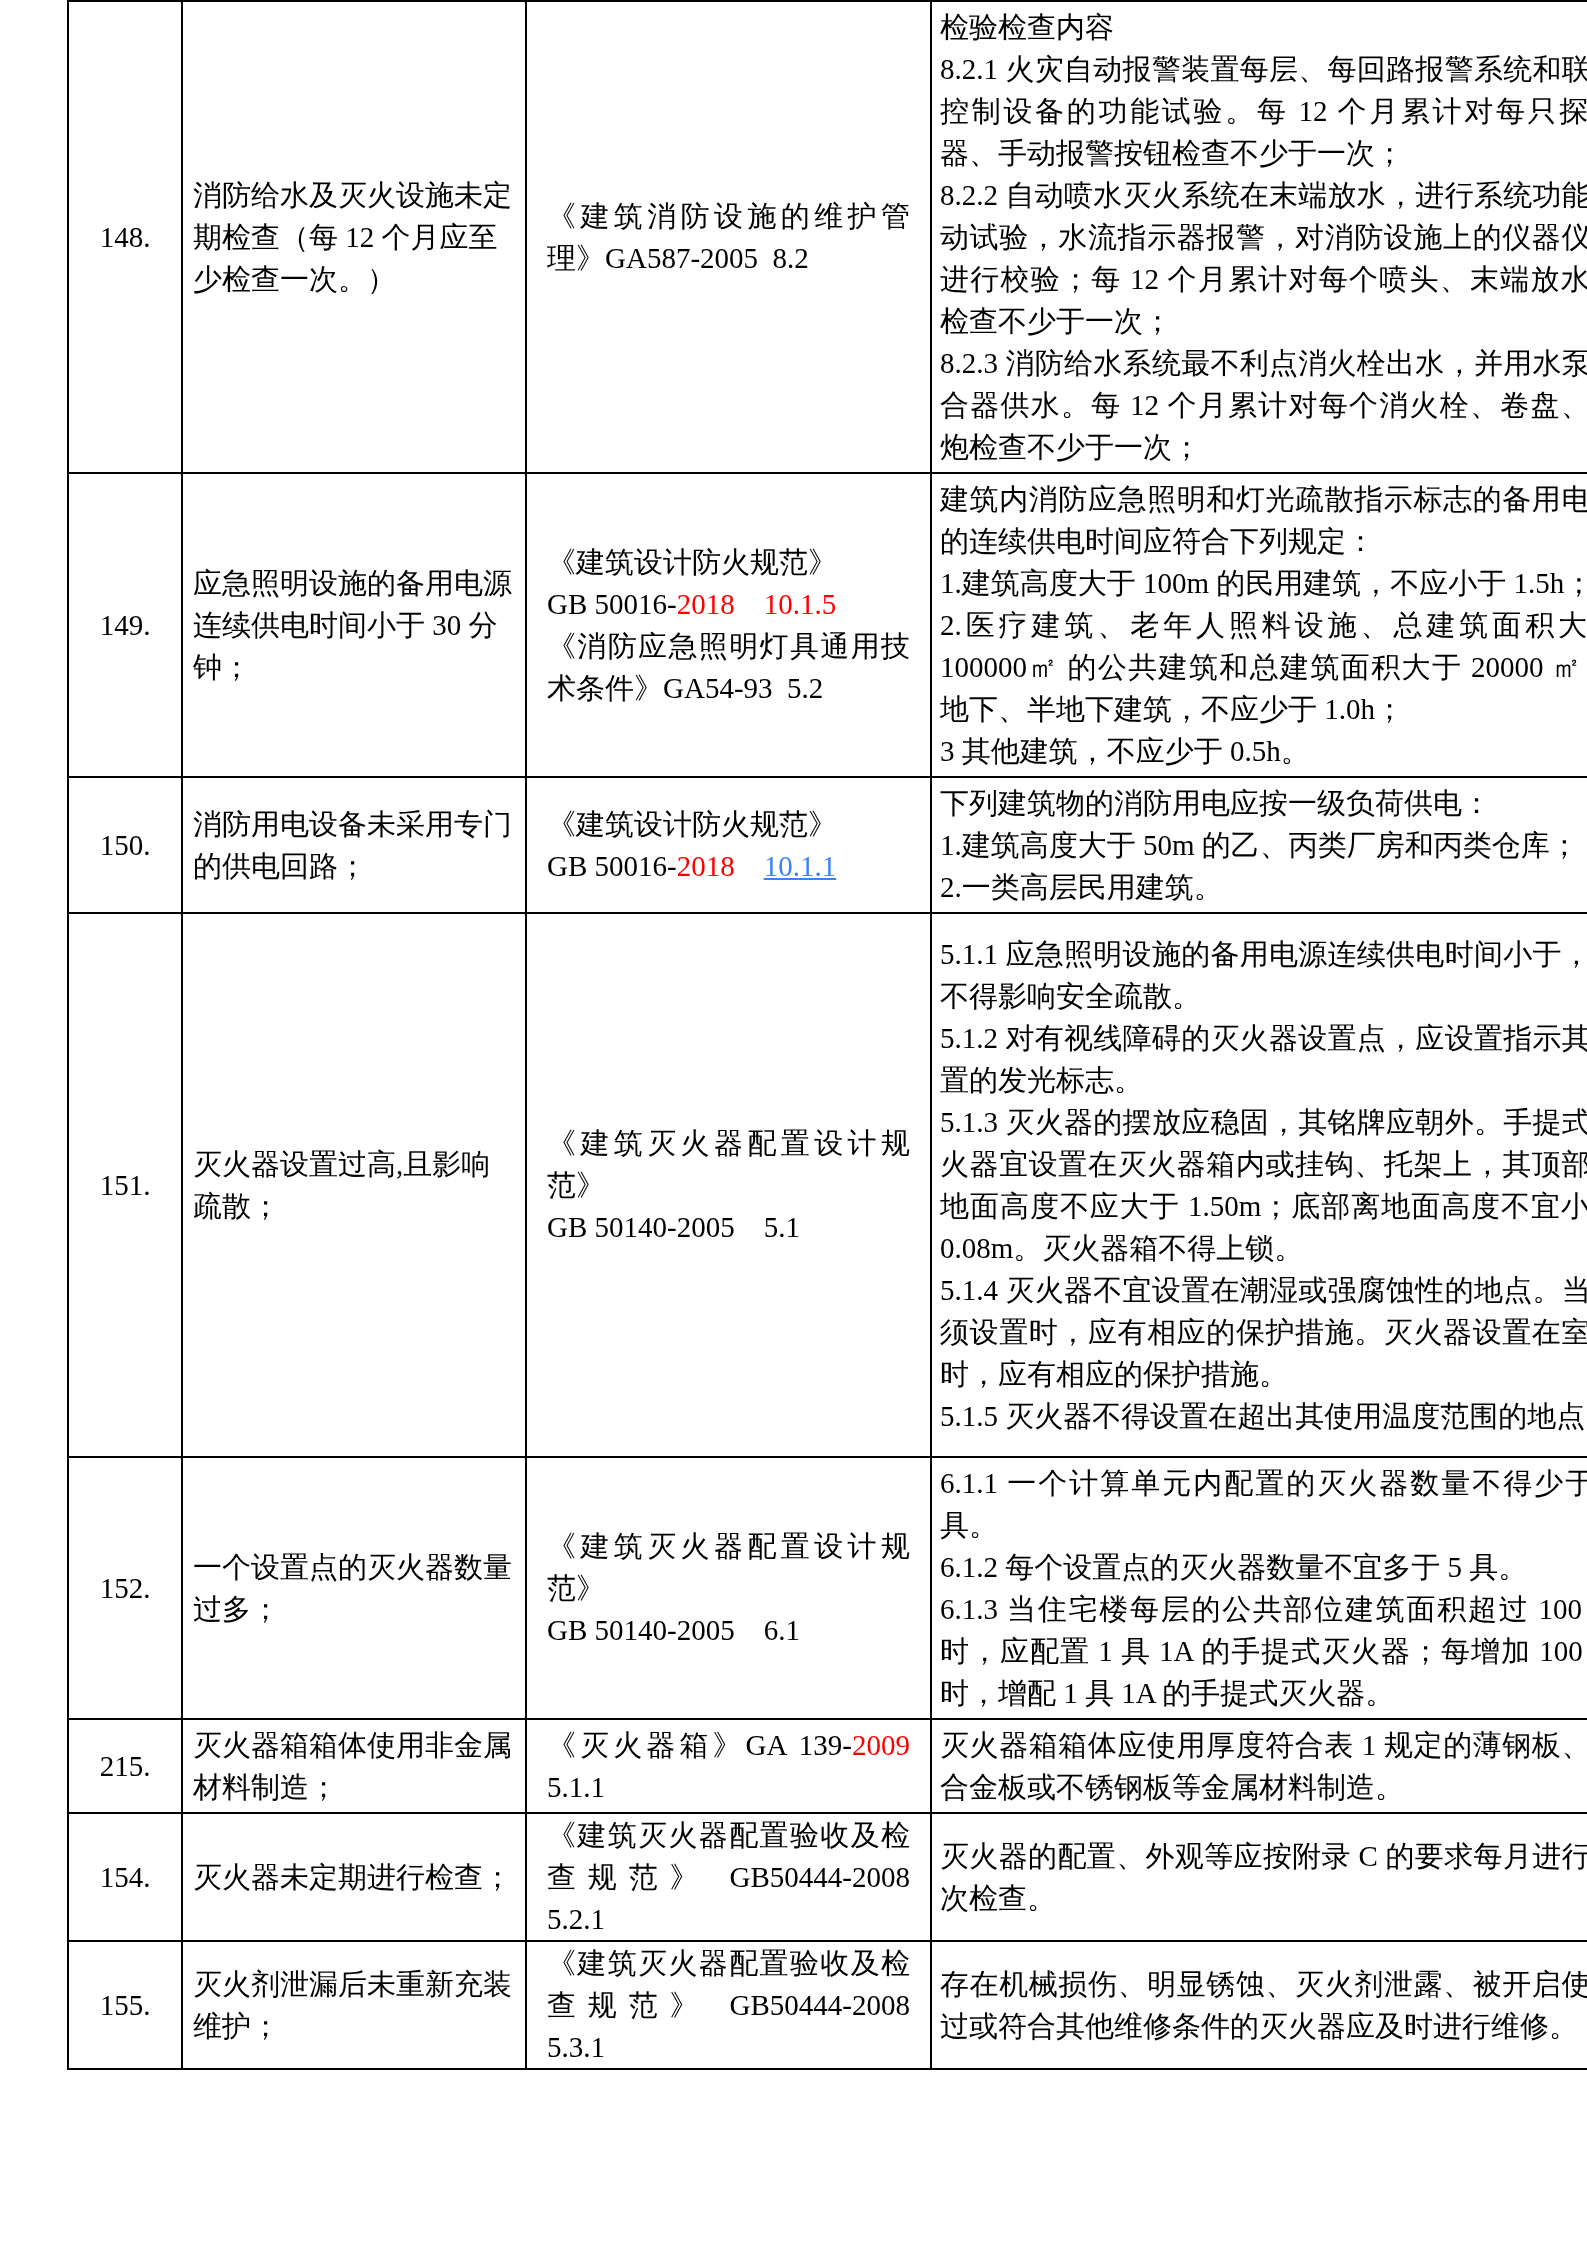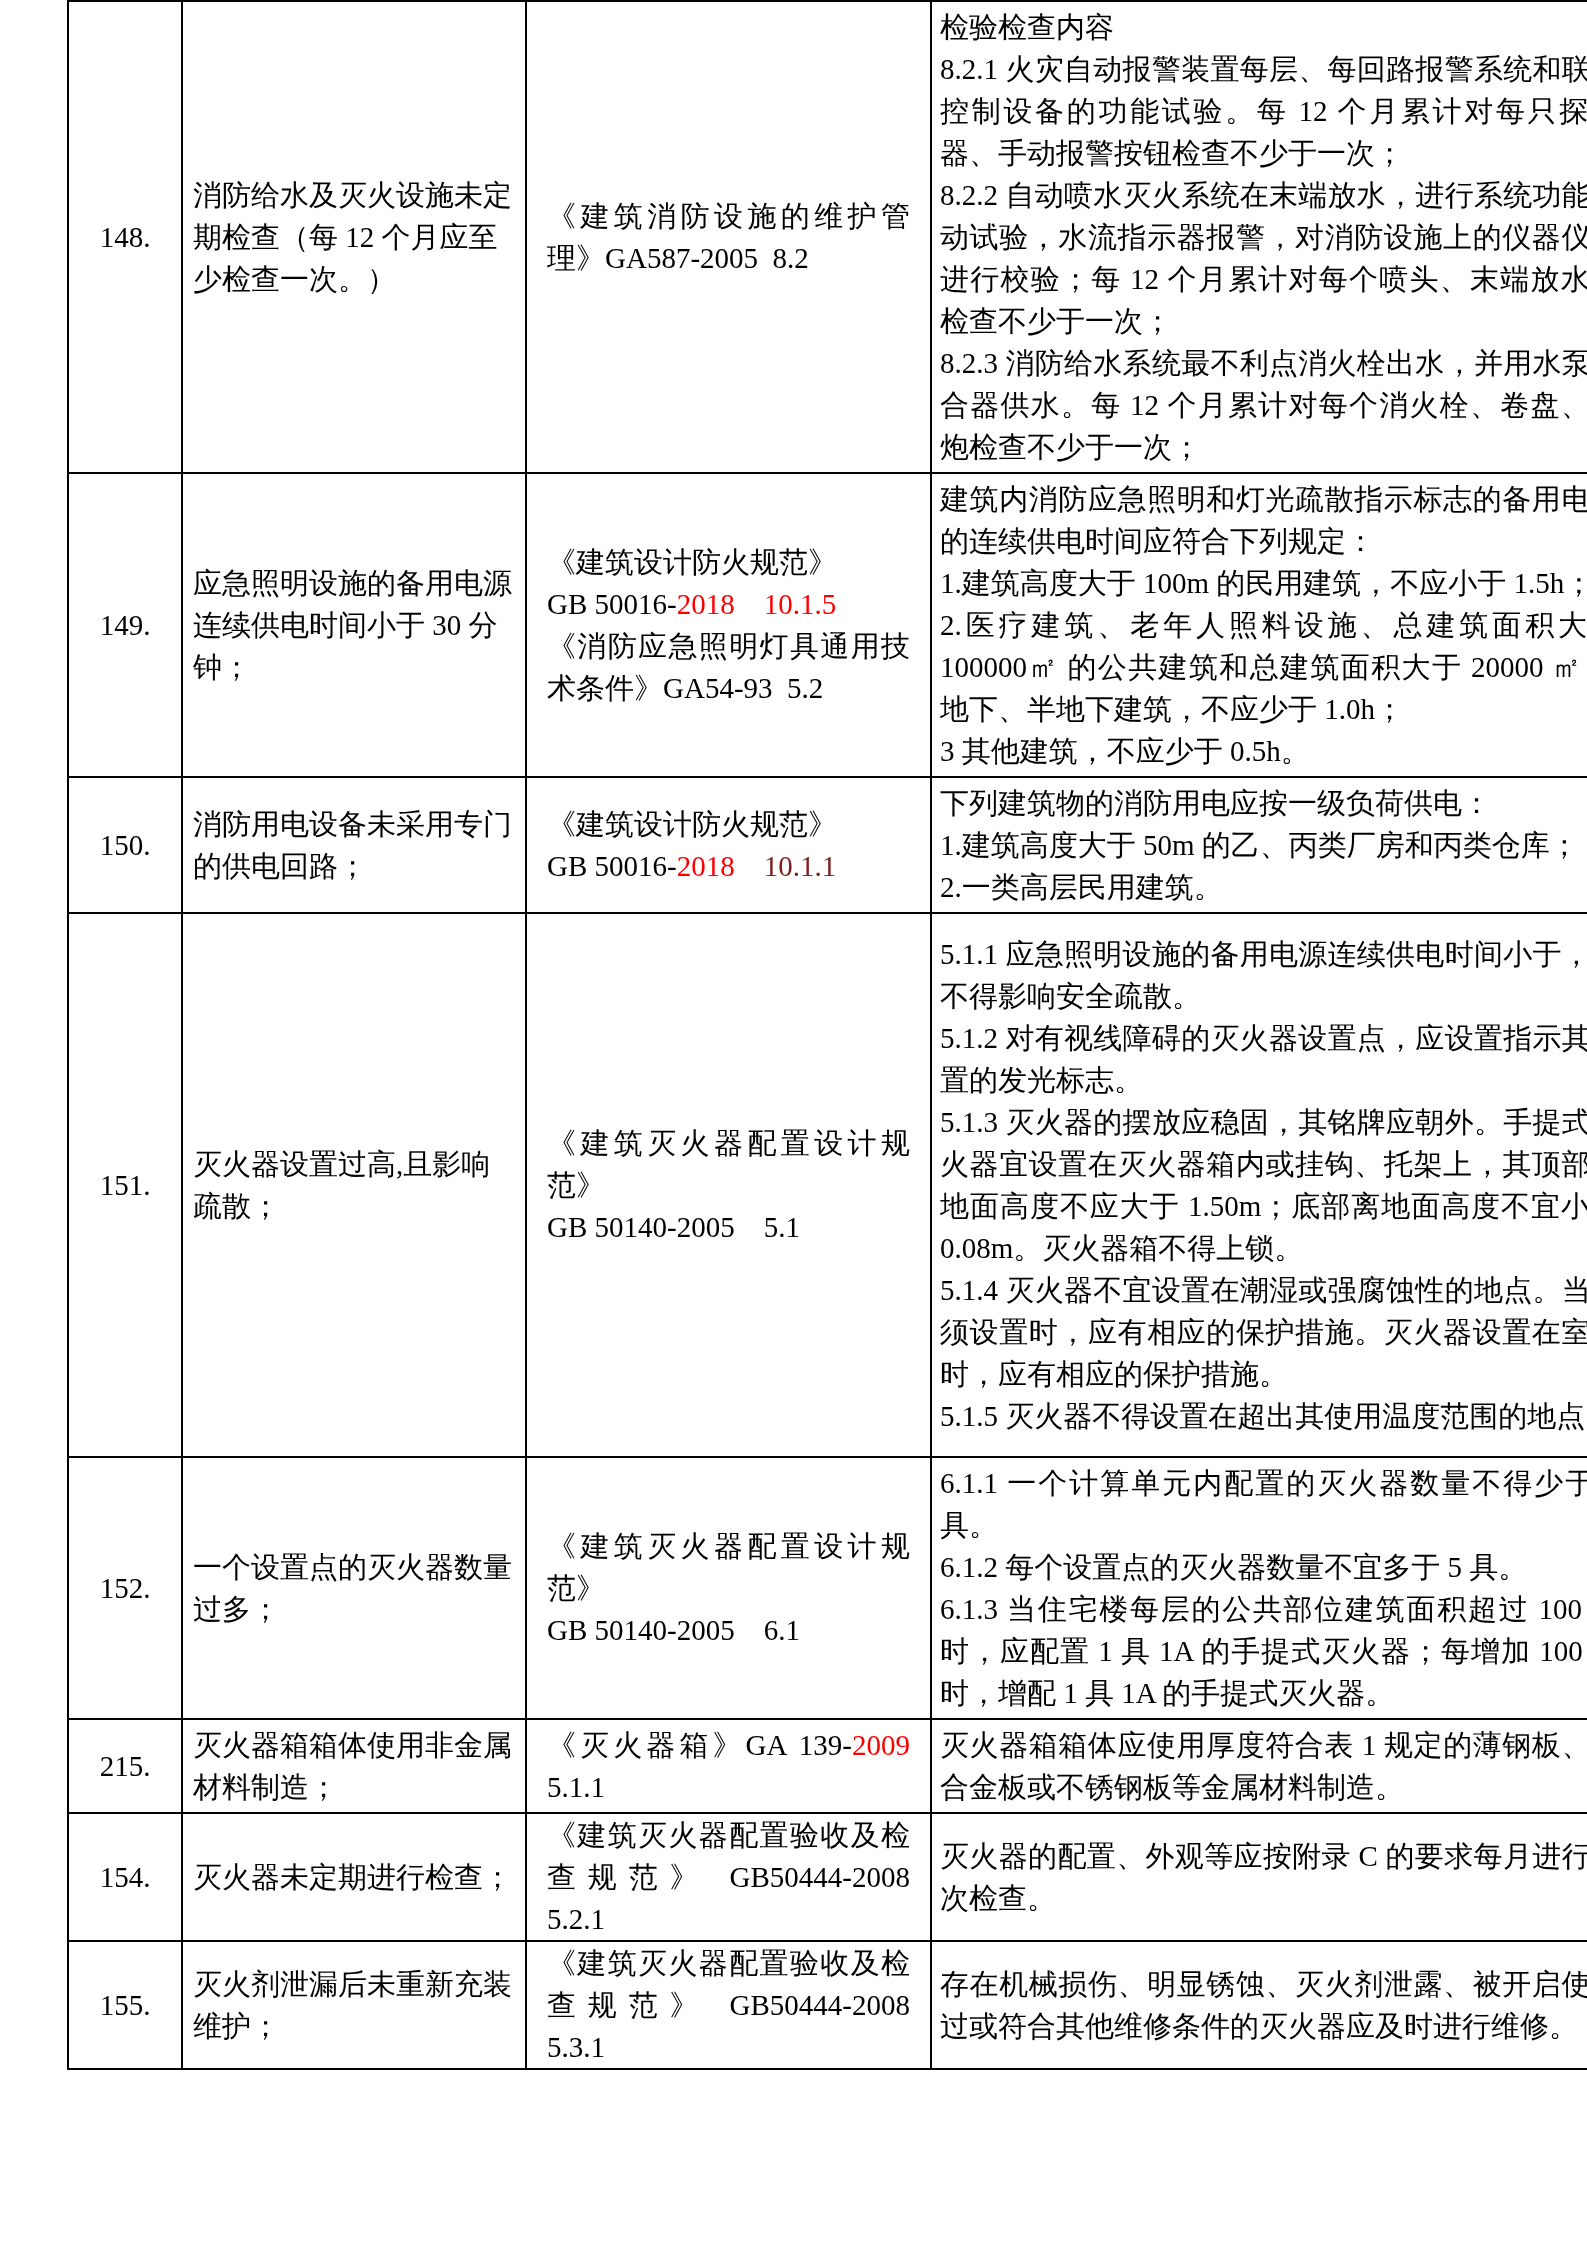--- a/index.html
+++ b/index.html
@@ -69,21 +69,21 @@
           <div class="para"><span>1.建筑高度大于 100m 的民用建筑，不应小于 1.5h；</span></div>
           <div class="para"><span>2.医疗建筑、老年人照料设施、总建筑面积大于 100000㎡ 的公共建筑和总建筑面积大于 20000 ㎡ 的地下、半地下建筑，不应少于 1.0h；</span></div>
           <div class="para"><span>3 其他建筑，不应少于 0.5h。</span></div>
         </td>
     </tr>
     <tr class="r150">
       <td class="col-no">150.</td>
       <td class="col-desc">消防用电设备未采用专门的供电回路；</td>
       <td class="col-reg">
           <div class="para"><span>《建筑设计防火规范》</span></div>
-          <div class="para"><span>GB 50016-</span><span style="color: rgb(255, 0, 0);">2018</span><span>&nbsp;&nbsp;&nbsp;&nbsp;</span><span style="color: #7f1d1d;">10.1.1</span></div>
+          <div class="para"><span>GB 50016-</span><span style="color: rgb(255, 0, 0);">2018</span><span>&nbsp;&nbsp;&nbsp;&nbsp;</span><span style="color: #3b82f6; text-decoration: underline;">10.1.1</span></div>
         </td>
       <td class="col-content">
           <div class="para"><span>下列建筑物的消防用电应按一级负荷供电：</span></div>
           <div class="para"><span>1.建筑高度大于 50m 的乙、丙类厂房和丙类仓库；</span></div>
           <div class="para"><span>2.一类高层民用建筑。</span></div>
         </td>
     </tr>
     <tr class="r151">
       <td class="col-no">151.</td>
       <td class="col-desc">灭火器设置过高,且影响疏散；</td>

